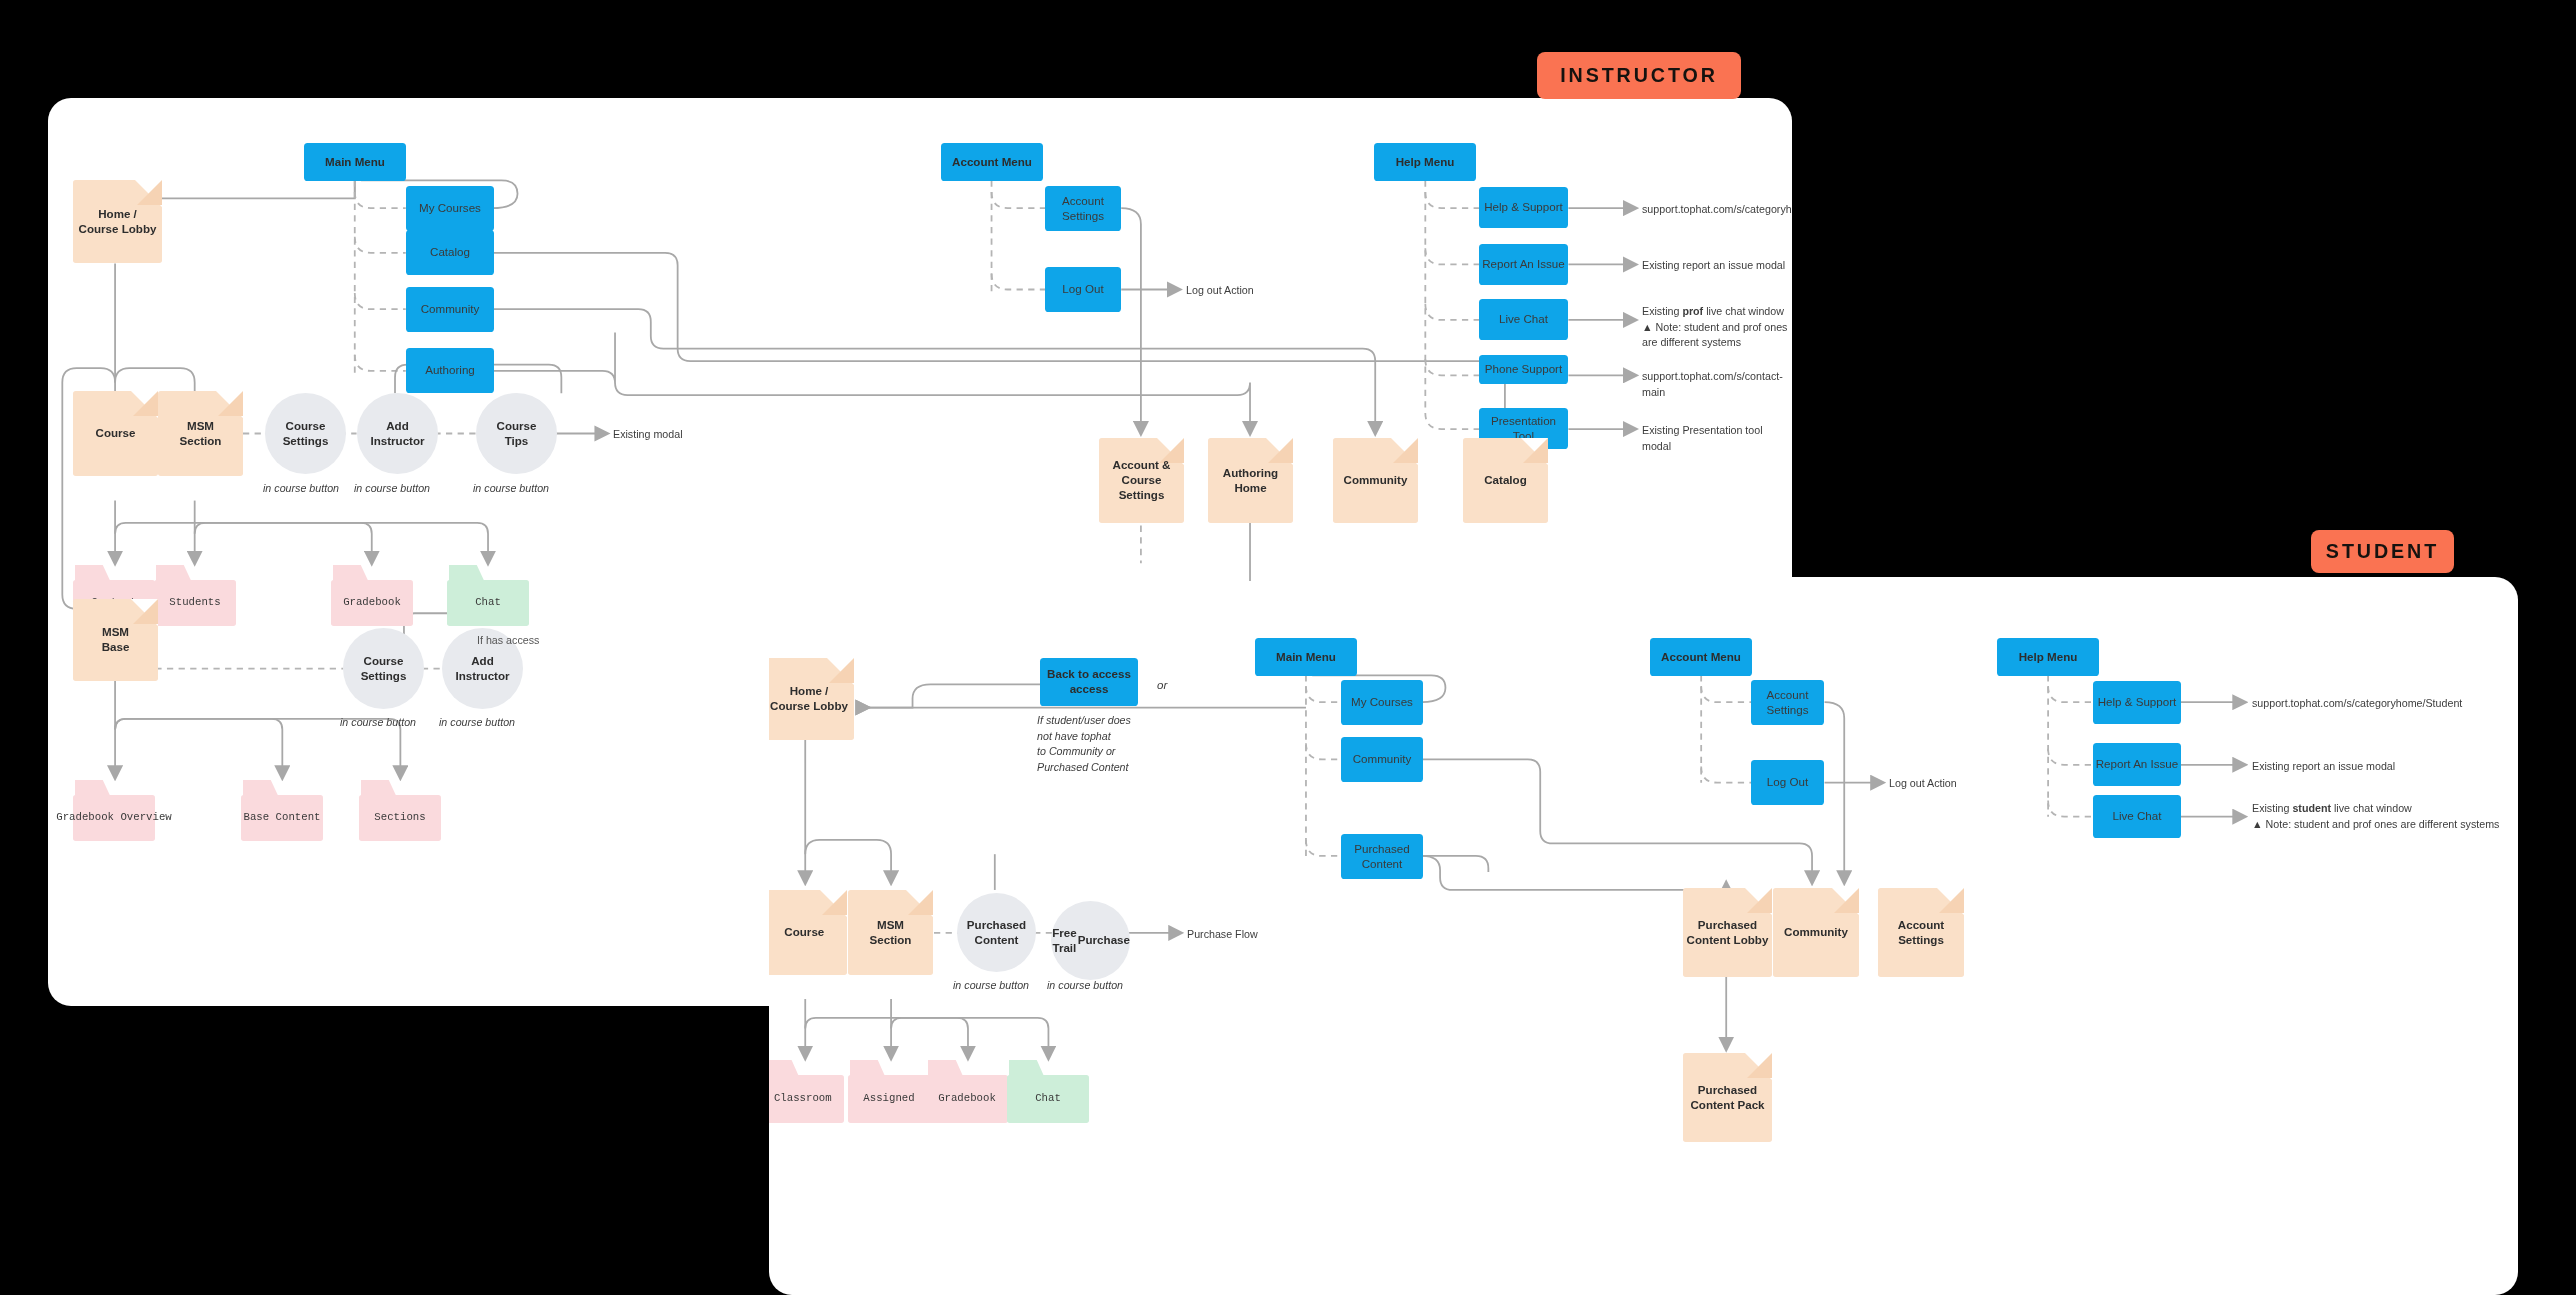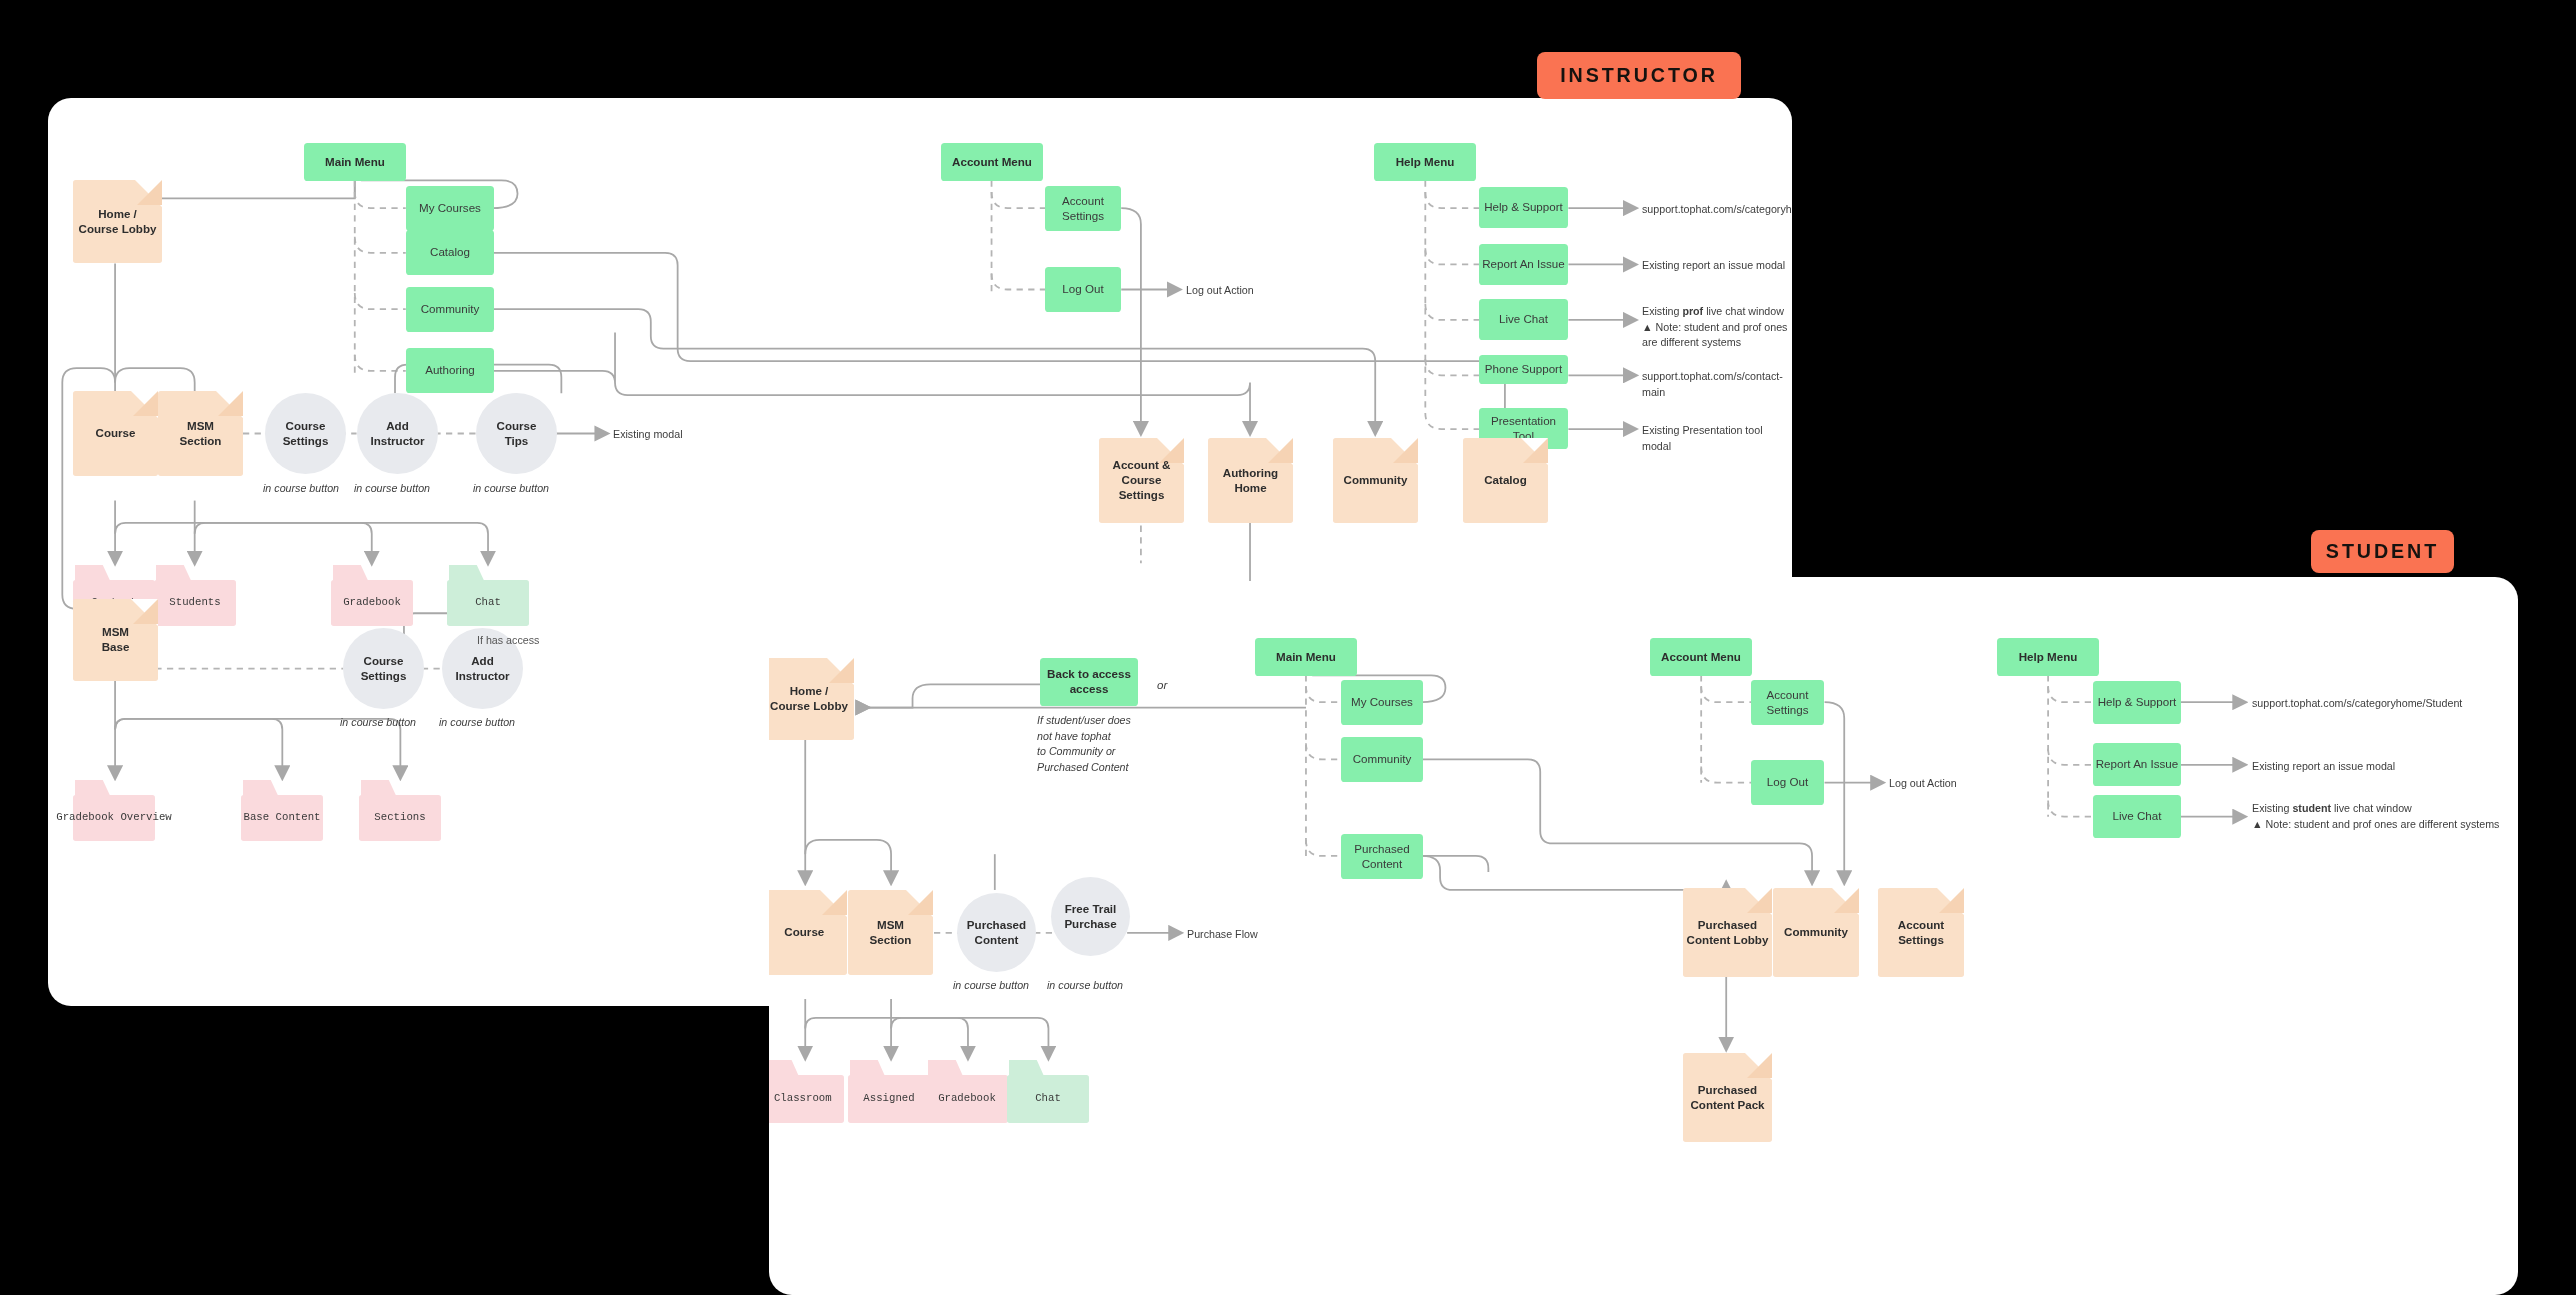--- a/index.html
+++ b/index.html
@@ -42,21 +42,21 @@
   
   .node {
     position: absolute;
     display: flex; align-items: center; justify-content: center;
     text-align: center;
     color: #3a3a3a;
     line-height: 1.28;
     z-index: 20;
   }
   .n-menu {           
-    background: #86efac;
+    background: #0ea5e9;
     border-radius: 3.6px;
     font-size: 11.6px;
   }
   .n-menu.bold { font-weight: 700; color: #2d2d2d; }
 
   .n-doc {            
     background: #fae0c8;
     font-size: 11.6px; font-weight: 700; color: #2d2d2d;
     border-radius: 2.7px;
   }
@@ -483,21 +483,21 @@
     <div class="node n-doc" style="left:79px;top:313px;width:85px;height:85px;flex-direction:column;">
       <span class="lbl">MSM</span>
       <span class="lbl">Section</span>
     </div>
     <div class="node n-circle" style="left:188px;top:316px;width:79px;height:79px;flex-direction:column;">
       <span>Purchased</span>
       <span>Content</span>
     </div>
     <div class="ann ital" style="left:184px;top:401px;">in course button</div>
 
-    <div class="node n-circle" style="left:282px;top:300px;width:79px;height:79px;flex-direction:column;">
+    <div class="node n-circle" style="left:282px;top:324px;width:79px;height:79px;flex-direction:row;">
       <span>Free Trail</span>
       <span>Purchase</span>
     </div>
     <div class="ann ital" style="left:278px;top:401px;">in course button</div>
     <div class="ann" style="left:418px;top:350px;">Purchase Flow</div>
 
     <div class="node n-doc" style="left:914px;top:311px;width:89px;height:89px;flex-direction:column;">
       <span class="lbl">Purchased</span>
       <span class="lbl">Content Lobby</span>
     </div>

